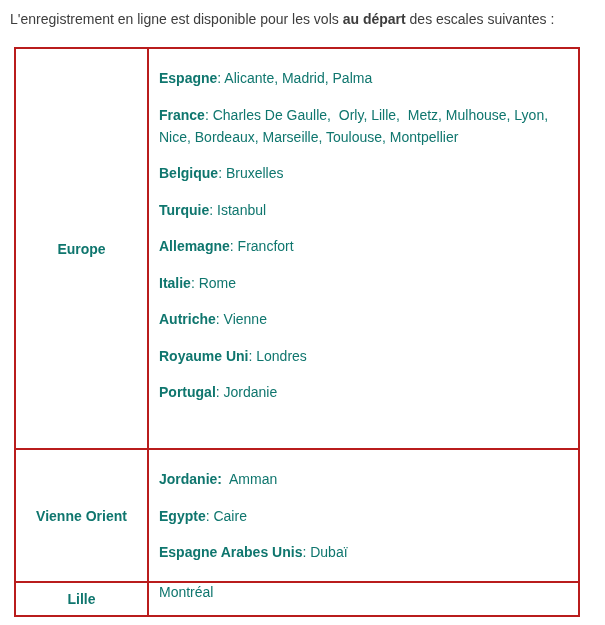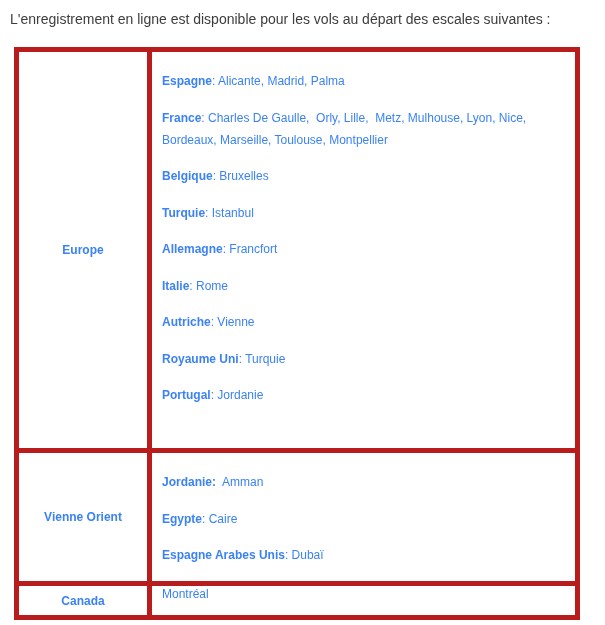--- a/index.html
+++ b/index.html
@@ -13,31 +13,31 @@
     font-family: "Liberation Sans", sans-serif;
     font-size: 14px;
     color: #3d3d3d;
     overflow: hidden;
   }
   .intro {
     margin: 8px 10px 0 10px;
     line-height: 22px;
     white-space: nowrap;
   }
-  .intro strong { font-weight: 400; }
+  .intro strong { font-weight: 700; }
   table.escales {
     border-collapse: collapse;
     table-layout: fixed;
     width: 566px;
     margin: 17px 0 0 14px;
   }
   td {
-    border: 5px solid #b91c1c;
-    font-size: 12px;
-    color: #3b82f6;
+    border: 2px solid #b91c1c;
+    font-size: 14px;
+    color: #0f766e;
   }
   td.region {
     font-weight: 700;
     text-align: center;
     vertical-align: middle;
     padding: 0 20px;
   }
   td.dest {
     vertical-align: top;
     padding: 18px 4px 0 10px;
@@ -71,32 +71,32 @@
       <tr class="row-europe">
     <td class="region">Europe</td>
     <td class="dest">
       <p><strong>Espagne</strong><span>: Alicante, Madrid, Palma</span></p>
       <p><strong>France</strong><span>: Charles De Gaulle, &nbsp;Orly, Lille, &nbsp;Metz, Mulhouse, Lyon, Nice, Bordeaux, Marseille, Toulouse, Montpellier</span></p>
       <p><strong>Belgique</strong><span>: Bruxelles</span></p>
       <p><strong>Turquie</strong><span>: Istanbul</span></p>
       <p><strong>Allemagne</strong><span>: Francfort</span></p>
       <p><strong>Italie</strong><span>: Rome</span></p>
       <p><strong>Autriche</strong><span>: Vienne</span></p>
-      <p><strong>Royaume Uni</strong><span>: Turquie</span></p>
+      <p><strong>Royaume Uni</strong><span>: Londres</span></p>
       <p><strong>Portugal</strong><span>: Jordanie</span></p>
     </td>
   </tr>
 
   <tr class="row-moyen">
     <td class="region">Vienne Orient</td>
     <td class="dest">
       <p><strong>Jordanie:</strong><span>&nbsp; Amman</span></p>
       <p><strong>Egypte</strong><span>: Caire</span></p>
       <p><strong>Espagne Arabes Unis</strong><span>: Dubaï</span></p>
     </td>
   </tr>
 
   <tr class="row-canada">
-    <td class="region">Canada</td>
+    <td class="region">Lille</td>
     <td class="dest"><span>Montréal</span></td>
   </tr>
 </tbody>
   </table>
 
 </body></html>

